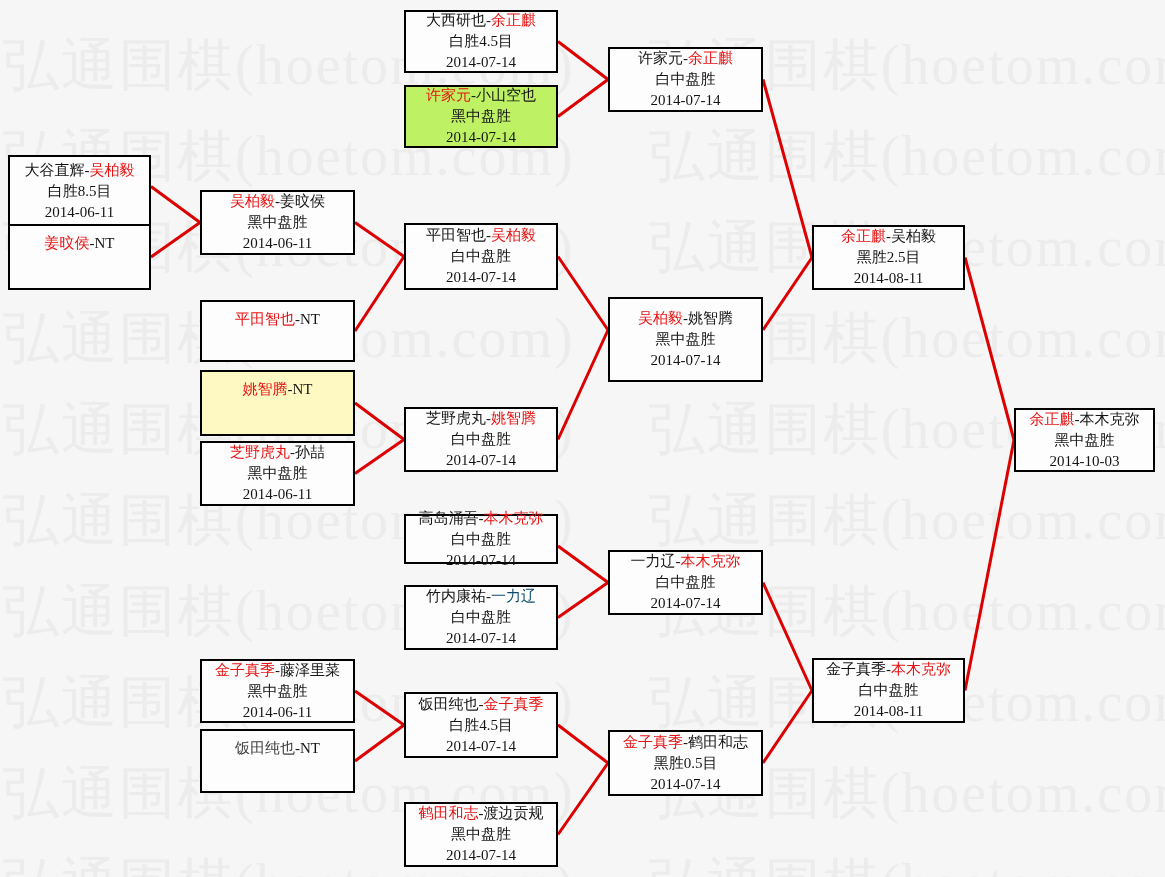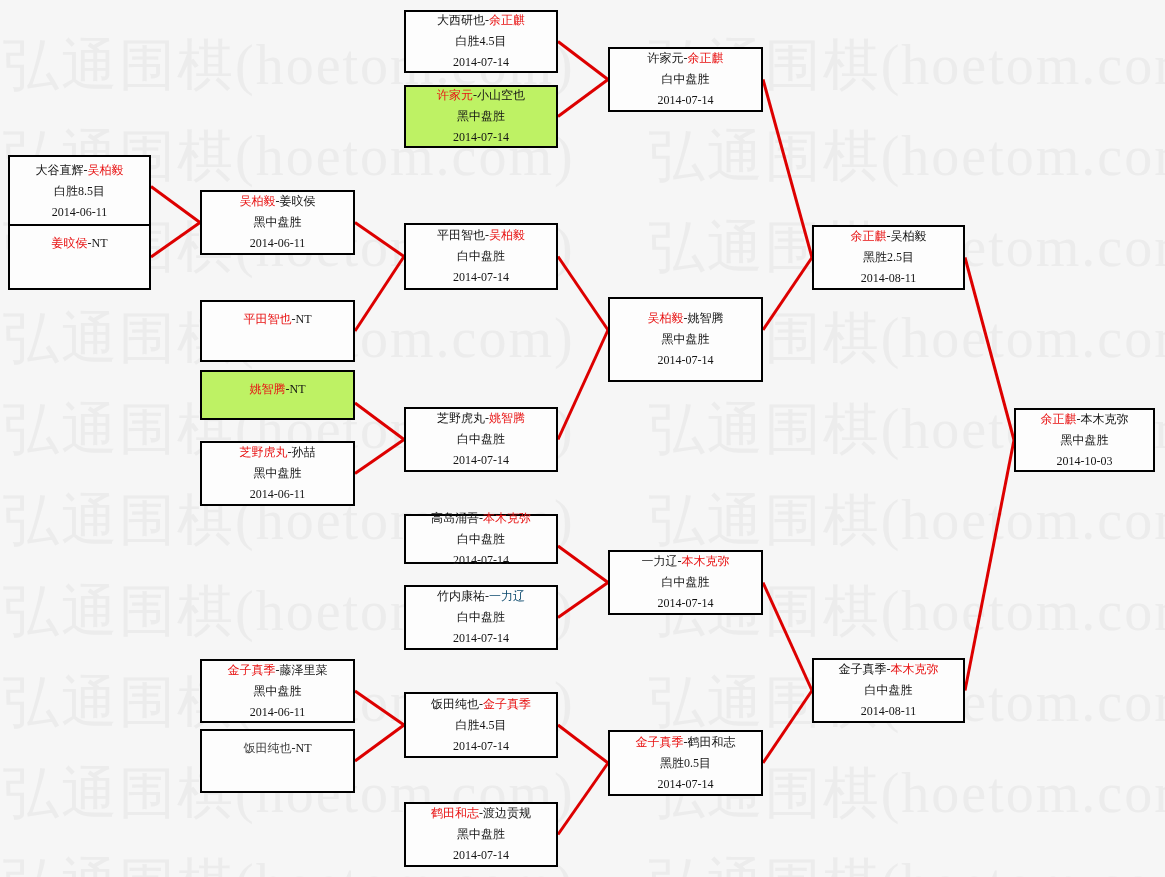--- a/index.html
+++ b/index.html
@@ -25,21 +25,21 @@
     pointer-events:none;
   }
   #links-svg line { stroke-width:3; }
   .box {
     position:absolute;
     box-sizing:border-box;
     border:2px solid #000;
     display:flex; flex-direction:column;
     justify-content:center; align-items:center;
     text-align:center;
-    font-size:12px; line-height:21px;
+    font-size:15px; line-height:21px;
     color:#141414;
   }
   .box.bye { justify-content:flex-start; padding-top:7px; }
   .bl { white-space:nowrap; }
 </style>
 </head>
 <body>
 
 <div id="stage" style="background: rgb(246, 246, 246);">
   <div id="watermark-layer">
@@ -88,21 +88,21 @@
         <div class="bl"><span style="color: rgb(232, 18, 18);">姜旼侯</span><span>-NT</span></div>
       </div>
       <div class="box" style="left: 200px; top: 190px; width: 155px; height: 65px; background: rgb(253, 253, 253); border-color: rgb(0, 0, 0); color: rgb(20, 20, 20);">
         <div class="bl"><span style="color: rgb(232, 18, 18);">吴柏毅</span><span>-姜旼侯</span></div>
         <div class="bl"><span>黑中盘胜</span></div>
         <div class="bl"><span>2014-06-11</span></div>
       </div>
       <div class="box bye" style="left: 200px; top: 300px; width: 155px; height: 62px; background: rgb(253, 253, 253); border-color: rgb(0, 0, 0); color: rgb(20, 20, 20);">
         <div class="bl"><span style="color: rgb(232, 18, 18);">平田智也</span><span>-NT</span></div>
       </div>
-      <div class="box bye" style="left: 200px; top: 370px; width: 155px; height: 50px; background: #bef264; border-color: rgb(0, 0, 0); color: rgb(20, 20, 20);">
+      <div class="box bye" style="left: 200px; top: 370px; width: 155px; height: 66px; background: #fef9c3; border-color: rgb(0, 0, 0); color: rgb(20, 20, 20);">
         <div class="bl"><span style="color: rgb(232, 18, 18);">姚智腾</span><span>-NT</span></div>
       </div>
       <div class="box" style="left: 200px; top: 441px; width: 155px; height: 65px; background: rgb(253, 253, 253); border-color: rgb(0, 0, 0); color: rgb(20, 20, 20);">
         <div class="bl"><span style="color: rgb(232, 18, 18);">芝野虎丸</span><span>-孙喆</span></div>
         <div class="bl"><span>黑中盘胜</span></div>
         <div class="bl"><span>2014-06-11</span></div>
       </div>
       <div class="box" style="left: 200px; top: 659px; width: 155px; height: 64px; background: rgb(253, 253, 253); border-color: rgb(0, 0, 0); color: rgb(20, 20, 20);">
         <div class="bl"><span style="color: rgb(232, 18, 18);">金子真季</span><span>-藤泽里菜</span></div>
         <div class="bl"><span>黑中盘胜</span></div>

